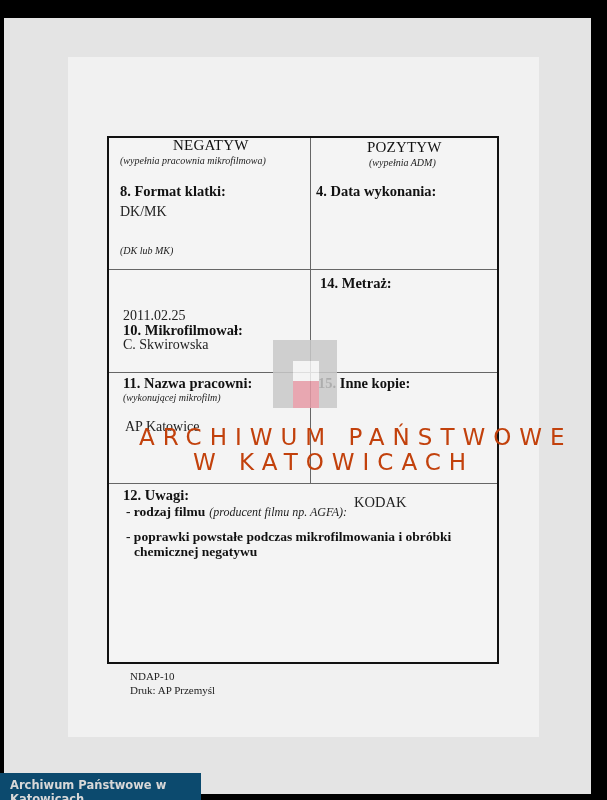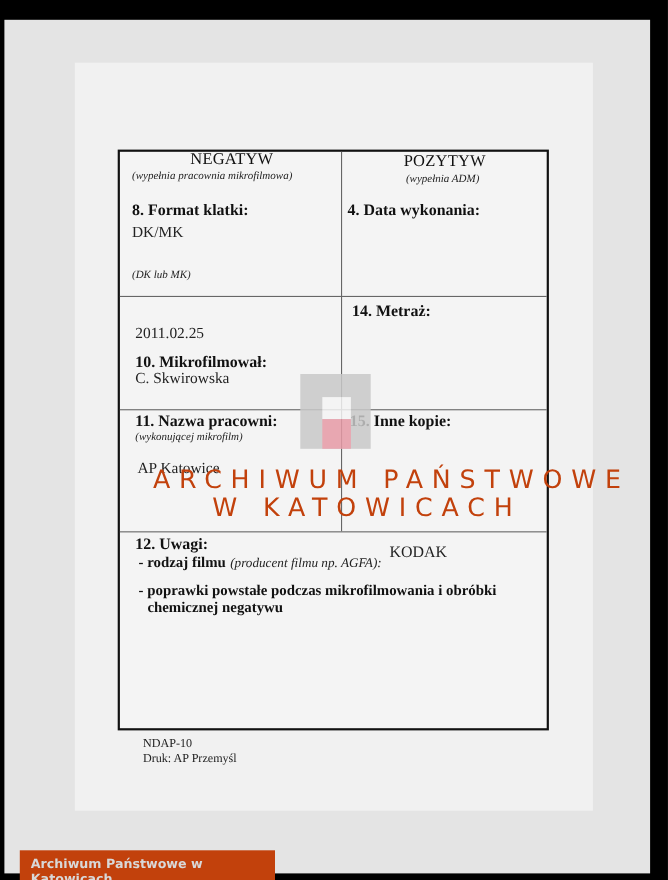--- a/index.html
+++ b/index.html
@@ -14,21 +14,21 @@
   .t { position:absolute; white-space:nowrap; }
   .hdr { font-weight:normal; font-size:15px; letter-spacing:0.2px; }
   .sub { font-style:italic; font-size:10px; color:#222; }
   .lbl { font-weight:bold; font-size:14.5px; }
   .val { font-size:14px; color:#222; }
   .foot { font-size:11px; color:#222; }
   .logo { position:absolute; left:273px; top:340px; width:64px; height:68px; background:#c9c9c9; opacity:0.85; }
   .logo .w { position:absolute; left:20px; top:21px; width:26px; height:20px; background:#f4f4f4; }
   .logo .r { position:absolute; left:20px; top:41px; width:26px; height:27px; background:#e79aa6; }
   .wm { position:absolute; font-family:"DejaVu Sans", sans-serif; color:#c2410c; font-size:23px; letter-spacing:8px; white-space:nowrap; }
-  .caption { position:absolute; left:18px; top:773px; width:232px; height:27px; background:#c2410c; }
+  .caption { position:absolute; left:0; top:773px; width:201px; height:27px; background:#0c4a6e; }
   .caption span { position:absolute; left:10px; top:5px; font-family:"DejaVu Sans", sans-serif; font-weight:bold; font-size:11.5px; color:#d8d8d8; }
 </style>
 </head>
 <body>
 
 <div class="film"></div>
 <div class="paper-outer"></div>
 <div class="paper-inner"></div>
 
 <div class="form-box">
@@ -40,21 +40,21 @@
   <div class="t hdr" style="left:64px; top:-1px;">NEGATYW</div>
   <div class="t sub" style="left:11px; top:17px;">(wypełnia pracownia mikrofilmowa)</div>
   <div class="t lbl" style="left:11px; top:45px;">8. Format klatki:</div>
   <div class="t val" style="left:11px; top:66px;">DK/MK</div>
   <div class="t sub" style="left:11px; top:107px;">(DK lub MK)</div>
 
   <div class="t hdr" style="left:258px; top:1px;">POZYTYW</div>
   <div class="t sub" style="left:260px; top:19px;">(wypełnia ADM)</div>
   <div class="t lbl" style="left:207px; top:45px;">4. Data wykonania:</div>
 
-  <div class="t val" style="left:14px; top:158px;text-align:right;">2011.02.25</div>
+  <div class="t val" style="left:14px; top:170px;text-align:right;">2011.02.25</div>
   <div class="t lbl" style="left:14px; top:184px;">10. Mikrofilmował:</div>
   <div class="t val" style="left:14px; top:199px;">C. Skwirowska</div>
 
   <div class="t lbl" style="left:211px; top:137px;">14. Metraż:</div>
 
   <div class="t lbl" style="left:14px; top:237px;">11. Nazwa pracowni:</div>
   <div class="t sub" style="left:14px; top:254px;">(wykonującej mikrofilm)</div>
   <div class="t val" style="left:16px; top:281px;">AP Katowice</div>
 
   <div class="t lbl" style="left:209px; top:237px;">15. Inne kopie:</div>

